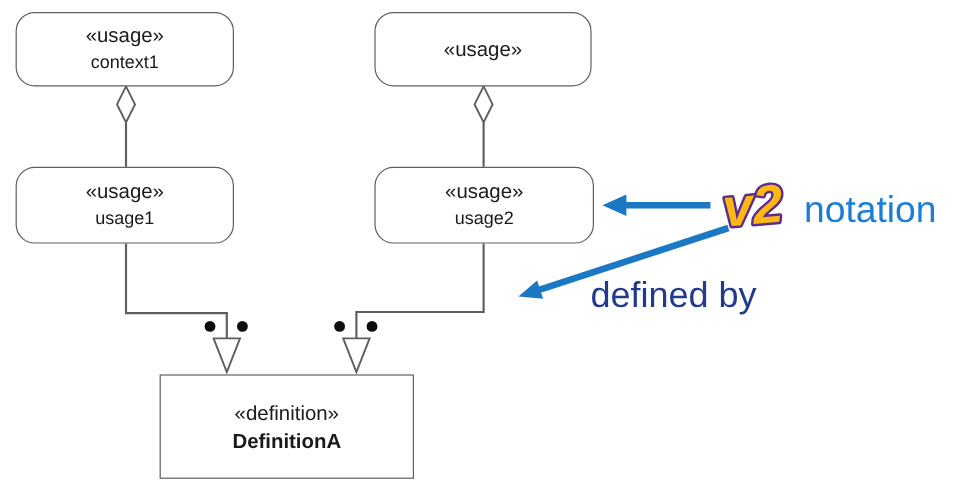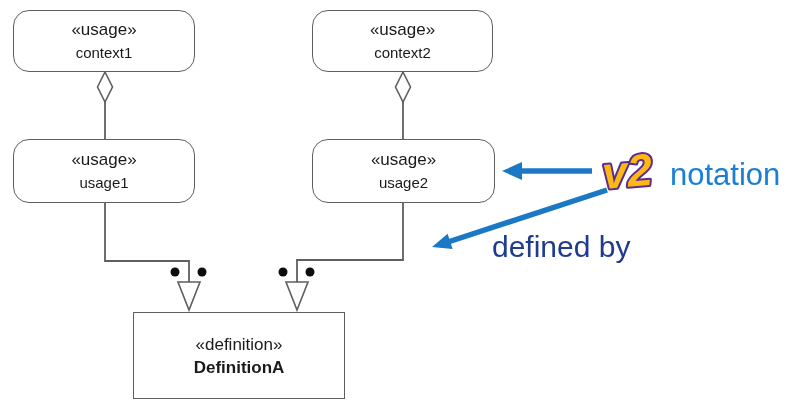--- a/index.html
+++ b/index.html
@@ -144,21 +144,20 @@
     <text id="v2-logo-text" x="602" y="187" transform="rotate(-5 625 170)">v2</text>
   </svg>
 
   <div class="node rounded" id="node-context1">
     <span class="stereo">«usage»</span>
     <span class="name">context1</span>
   </div>
 
   <div class="node rounded" id="node-context2">
     <span class="stereo">«usage»</span>
-    <span class="name">context2</span>
   </div>
 
   <div class="node rounded" id="node-usage1">
     <span class="stereo">«usage»</span>
     <span class="name">usage1</span>
   </div>
 
   <div class="node rounded" id="node-usage2">
     <span class="stereo">«usage»</span>
     <span class="name">usage2</span>

